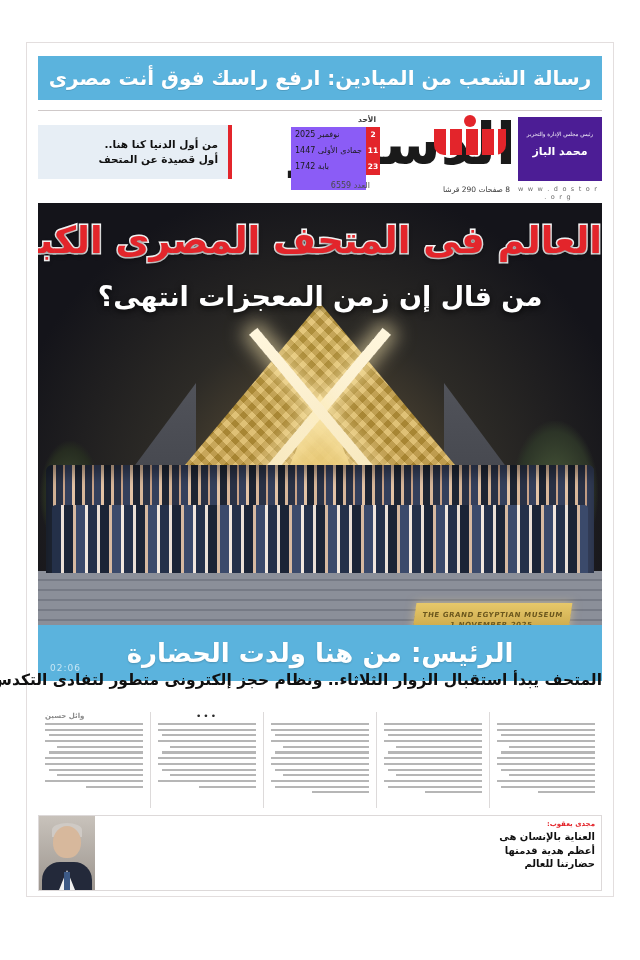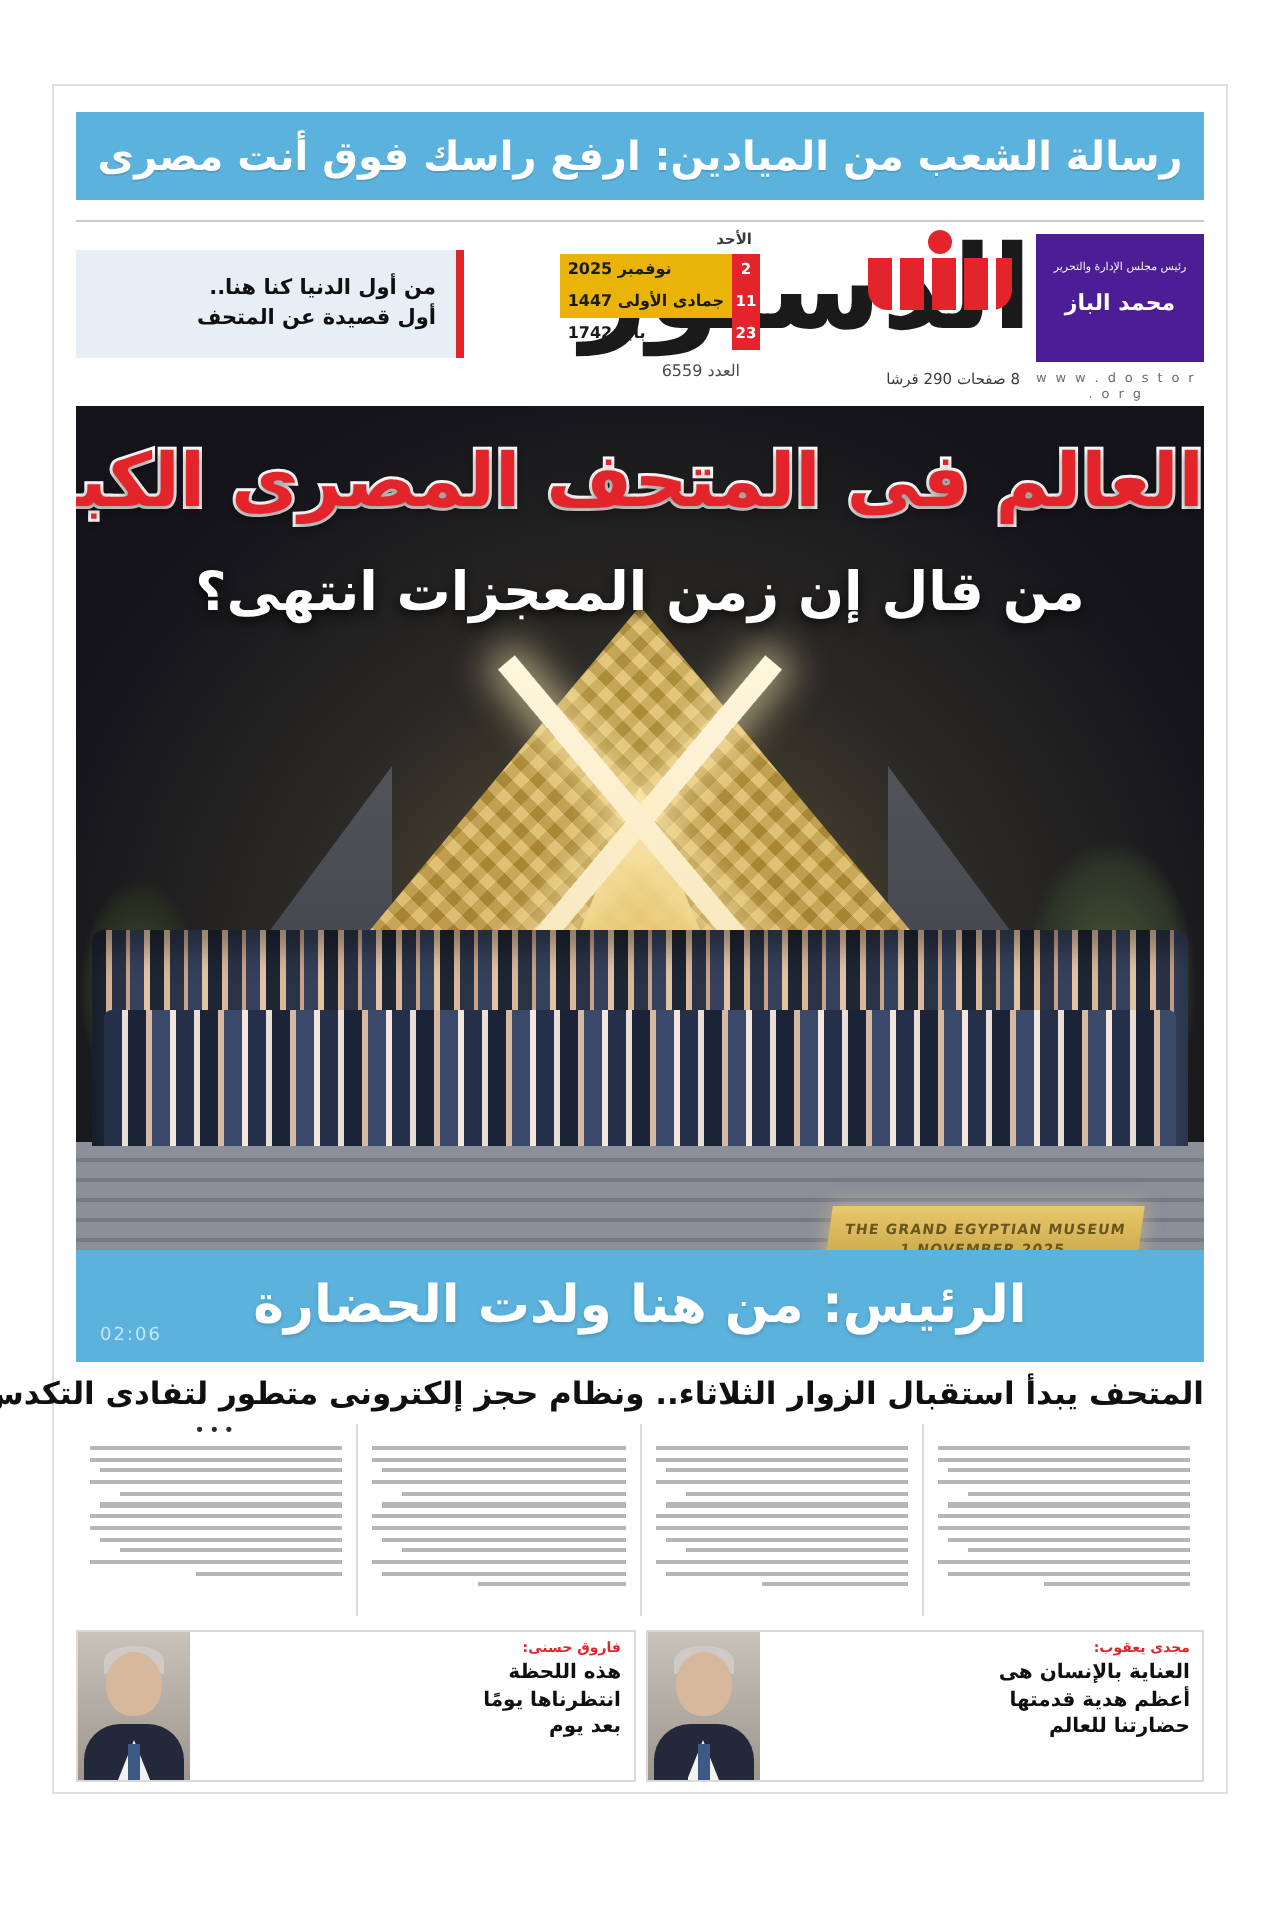--- a/index.html
+++ b/index.html
@@ -176,23 +176,22 @@
     width: 14px;
     background: #e3252b;
     color: #fff;
     text-align: center;
     font-size: 7.5px;
     font-weight: bold;
   }
   .daycol div { height: 16px; line-height: 16px; }
   .labelcol {
     padding-right: 4px;
-    background: #eab308;
-    height: 32px;
-    font-weight: bold;
+    background: #8b5cf6;
+    height: 63px;
   }
   .labelcol div {
     height: 16px;
     line-height: 16px;
     font-size: 8px;
     color: #1a1a1a;
     text-align: left;
     padding-left: 4px;
     white-space: nowrap;
   }
@@ -420,21 +419,21 @@
     color: #d8eef8;
     letter-spacing: 1px;
     direction: ltr;
     opacity: .85;
   }
 
   
   .subhead {
     position: absolute;
     left: 38px;
-    top: 688px;
+    top: 671px;
     width: 564px;
     text-align: left;
     font-size: 15.5px;
     font-weight: bold;
     color: #101010;
     letter-spacing: -0.4px;
     white-space: nowrap;
   }
 
   
@@ -721,20 +720,37 @@
           <i></i>
           <i></i>
           <i></i>
           <i></i>
           <i></i>
           <i></i>
           <i></i>
           <i></i>
       </div>
     </div>
+    <div class="col">
+      <div class="byline">وائل حسين</div>
+      <div class="body-lines">
+        <i></i>
+          <i></i>
+          <i></i>
+          <i></i>
+          <i></i>
+          <i></i>
+          <i></i>
+          <i></i>
+          <i></i>
+          <i></i>
+          <i></i>
+          <i></i>
+      </div>
+    </div>
   </div>
 
   <div class="quotes">
 
     <div class="qcard">
       <div class="qtext">
         <div class="qname">مجدى يعقوب:</div>
         <div class="qline">العناية بالإنسان هى</div>
         <div class="qline">أعظم هدية قدمتها</div>
         <div class="qline">حضارتنا للعالم</div>
@@ -742,31 +758,16 @@
       <div class="qphoto">
         <div class="hair"></div>
         <div class="head"></div>
         <div class="body"></div>
         <div class="shirt"></div>
         <div class="tie"></div>
       </div>
     </div>
 
 
-    <div class="qcard">
-      <div class="qtext">
-        <div class="qname">فاروق حسنى:</div>
-        <div class="qline">هذه اللحظة</div>
-        <div class="qline">انتظرناها يومًا</div>
-        <div class="qline">بعد يوم</div>
-      </div>
-      <div class="qphoto">
-        <div class="hair"></div>
-        <div class="head"></div>
-        <div class="body"></div>
-        <div class="shirt"></div>
-        <div class="tie"></div>
-      </div>
-    </div>
 
   </div>
 
 </div>
 
 </body></html>

